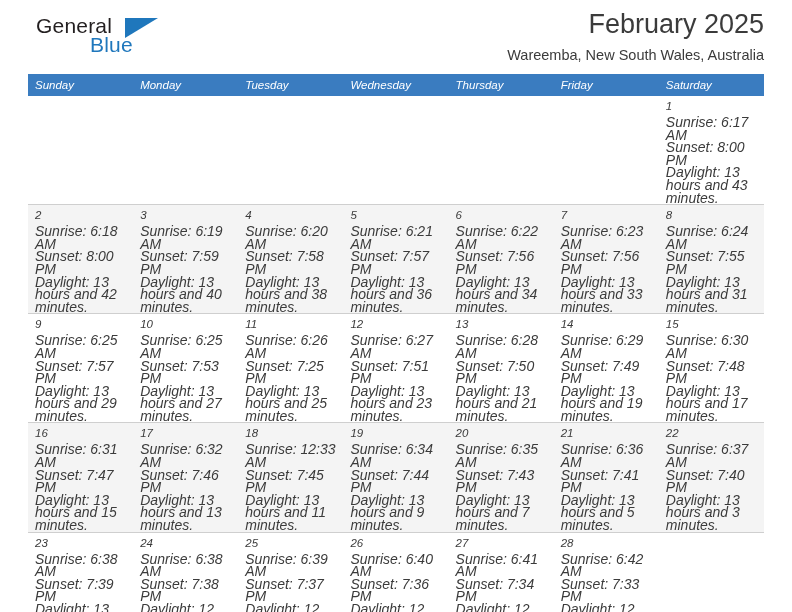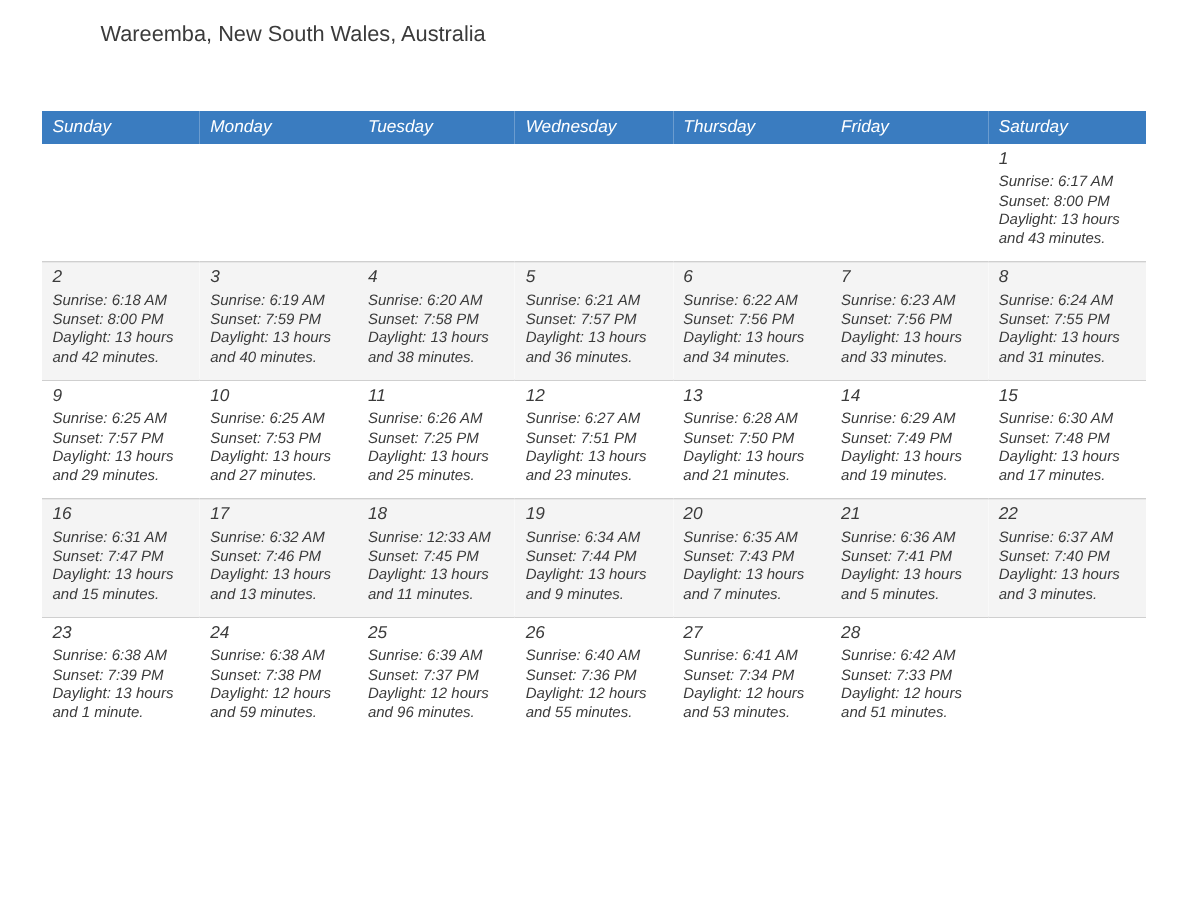--- a/index.html
+++ b/index.html
@@ -120,41 +120,47 @@
   tr.plain-row td {
     background: #ffffff;
   }
   .daynum {
     font-size: 11.5px;
     color: #3b3b3b;
     line-height: 15px;
     padding-top: 1px;
   }
   .info {
-    font-size: 10px;
+    font-size: 14px;
     color: #3b3b3b;
     line-height: 12.6px;
     padding-top: 2px;
   }
   .info div {
     white-space: normal;
   }
   .row-sep td {
     border-top: 1px solid #cfcfcf;
   }
 </style>
 </head>
 <body>
 
 <div class="page">
 
   <div class="header">
 
+    <div class="brand">
+      <span class="brand-general">General</span>
+      <span class="brand-triangle"></span>
+      <span class="brand-blue">Blue</span>
+    </div>
 
     <div class="titles">
+      <div class="cal-title">February 2025</div>
       <div class="cal-subtitle">Wareemba, New South Wales, Australia</div>
     </div>
 
   </div>
 
   <table class="calendar">
     <thead>
       <tr>
         <th>Sunday</th>
         <th>Monday</th>

